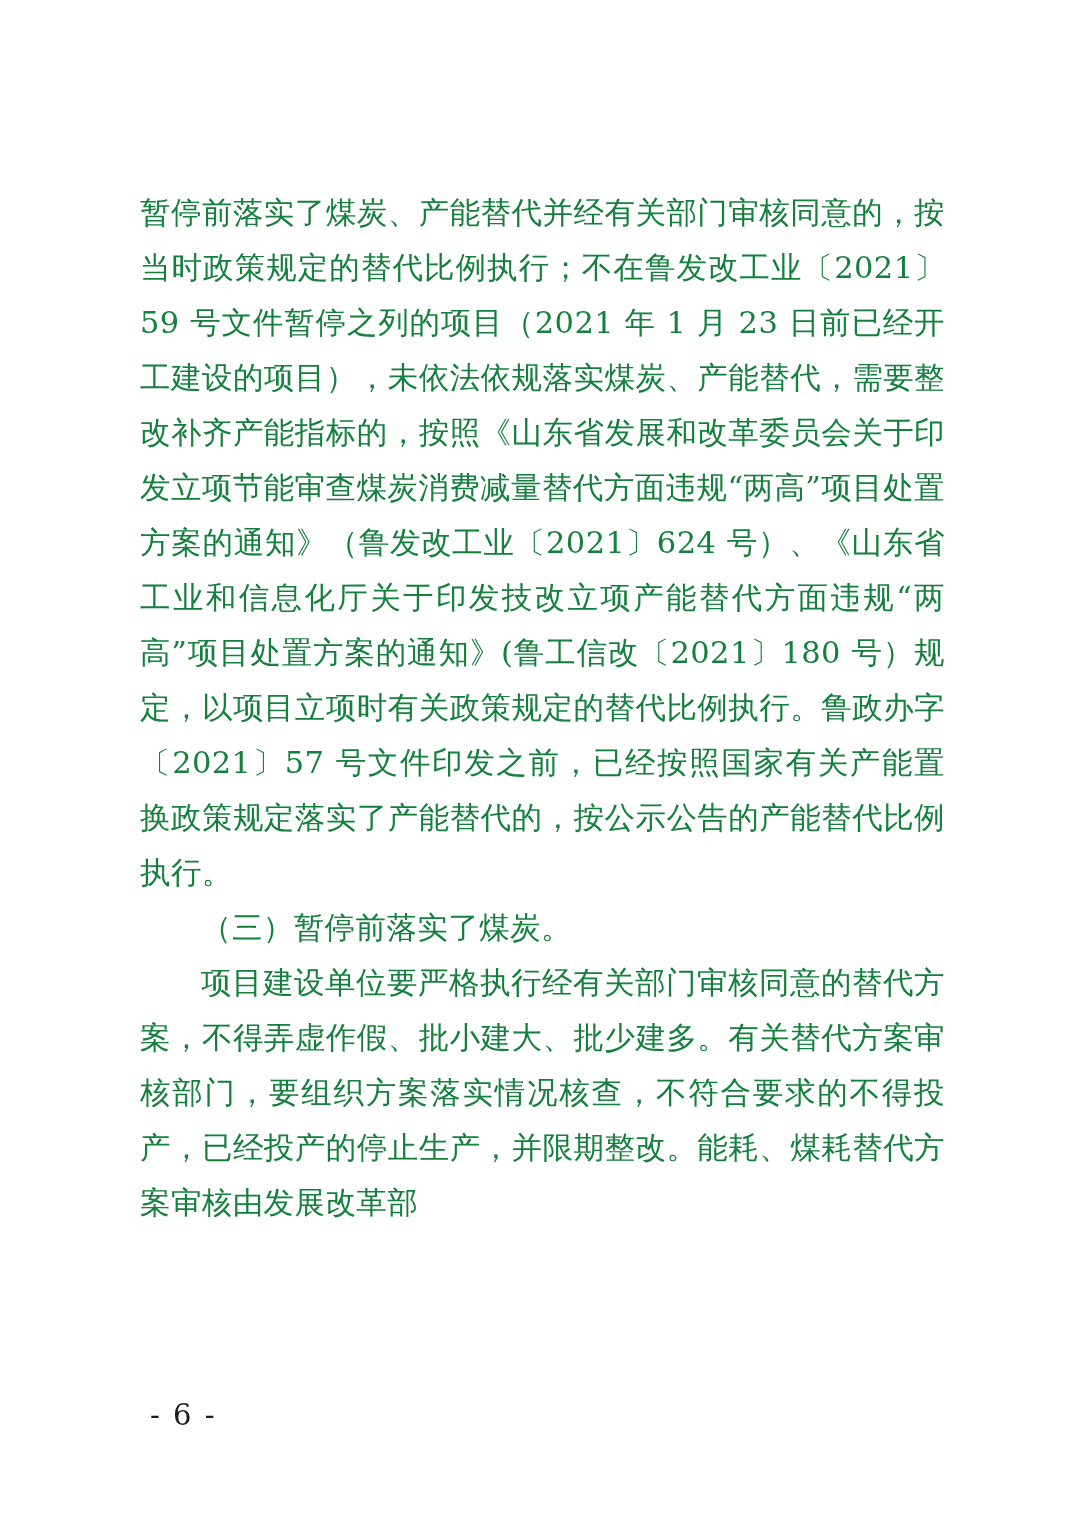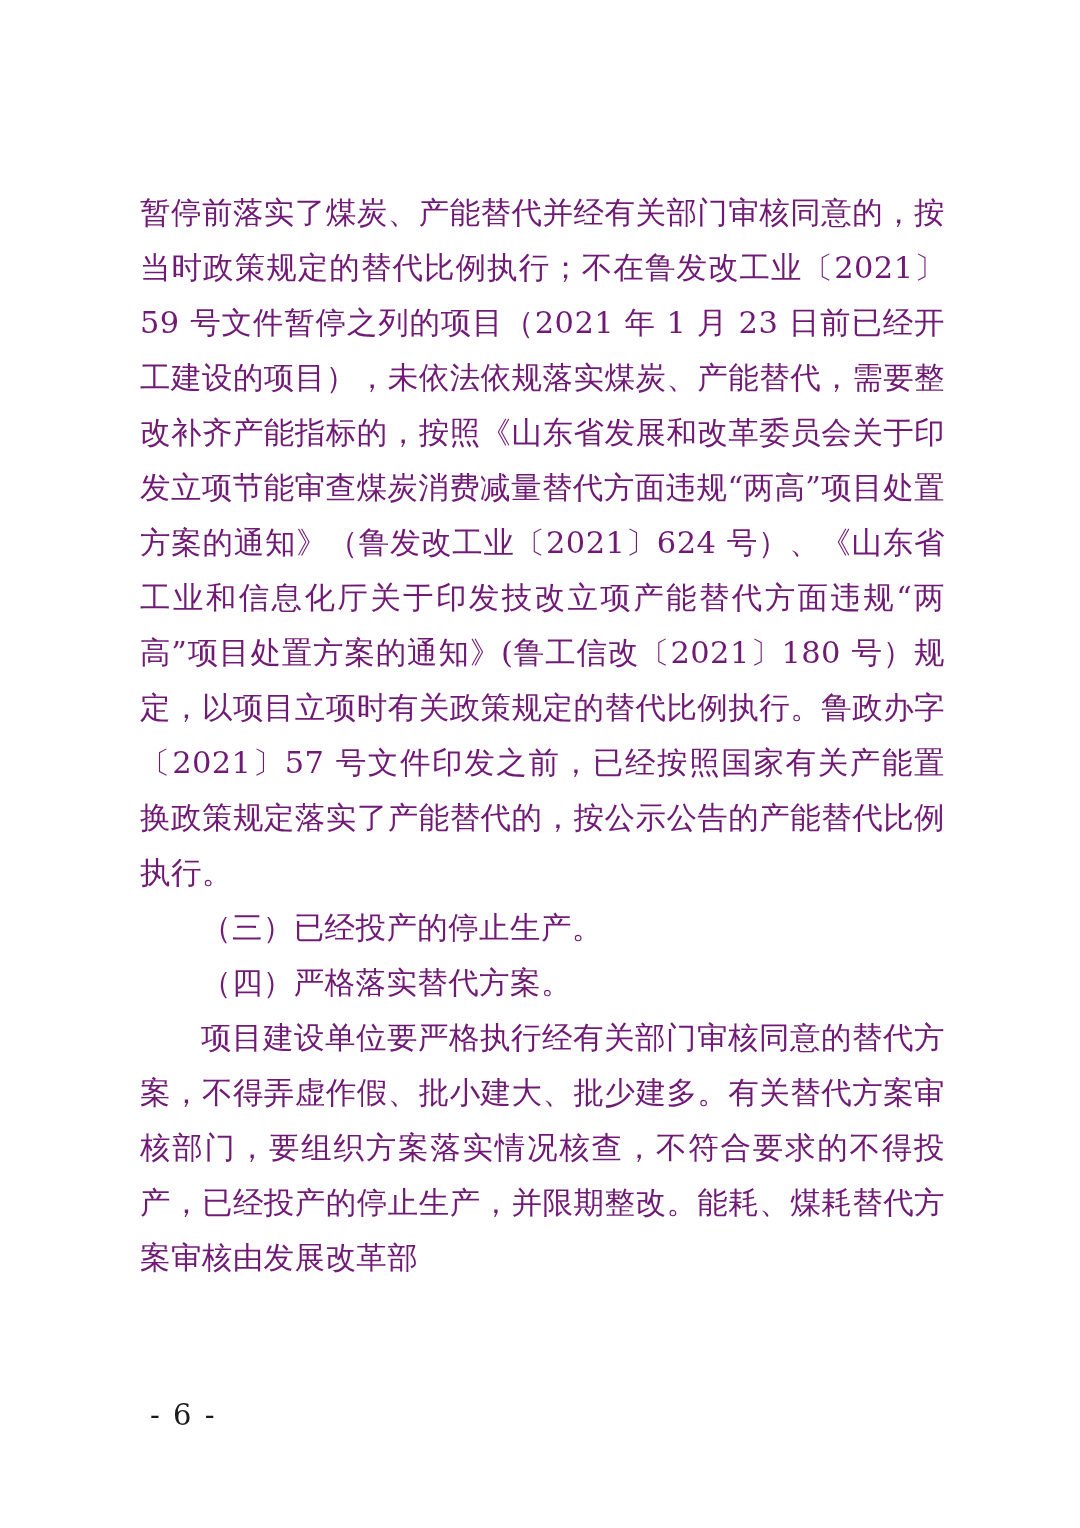--- a/index.html
+++ b/index.html
@@ -22,41 +22,40 @@
     top: 185px;
     width: 805px;
   }
   .para {
     font-size: 30.5px;
     line-height: 55px;
     text-align: justify;
     text-justify: inter-ideograph;
     letter-spacing: 0.4px;
     margin: 0 0 0 0;
-    color: #701a75;
+    color: #15803d;
   }
   .indent {
     text-indent: 61px;
   }
   .page-number-wrap {
     position: absolute;
     left: 150px;
     top: 1398px;
     font-size: 29px;
     letter-spacing: 2px;
     color: #1b1b1b;
   }
 </style>
 </head>
 <body>
 
 <div class="page">
 
   <div class="content">
     <p class="para">暂停前落实了煤炭、产能替代并经有关部门审核同意的，按当时政策规定的替代比例执行；不在鲁发改工业〔2021〕59 号文件暂停之列的项目（2021 年 1 月 23 日前已经开工建设的项目），未依法依规落实煤炭、产能替代，需要整改补齐产能指标的，按照《山东省发展和改革委员会关于印发立项节能审查煤炭消费减量替代方面违规“两高”项目处置方案的通知》（鲁发改工业〔2021〕624 号）、《山东省工业和信息化厅关于印发技改立项产能替代方面违规“两高”项目处置方案的通知》(鲁工信改〔2021〕180 号）规定，以项目立项时有关政策规定的替代比例执行。鲁政办字〔2021〕57 号文件印发之前，已经按照国家有关产能置换政策规定落实了产能替代的，按公示公告的产能替代比例执行。</p>
-    <p class="para indent">（三）已经投产的停止生产。</p>
-    <p class="para indent">（四）严格落实替代方案。</p>
+    <p class="para indent">（三）暂停前落实了煤炭。</p>
     <p class="para indent">项目建设单位要严格执行经有关部门审核同意的替代方案，不得弄虚作假、批小建大、批少建多。有关替代方案审核部门，要组织方案落实情况核查，不符合要求的不得投产，已经投产的停止生产，并限期整改。能耗、煤耗替代方案审核由发展改革部</p>
   </div>
 
   <div class="page-number-wrap">- 6 -</div>
 
 </div>
 
 </body></html>

